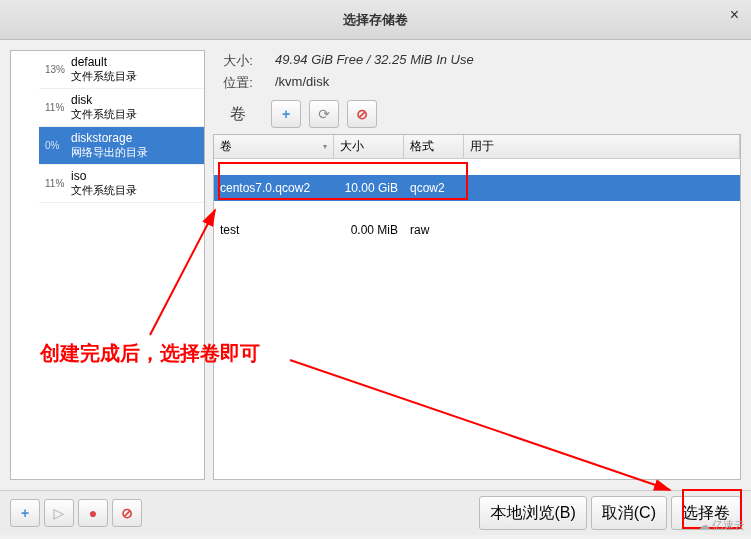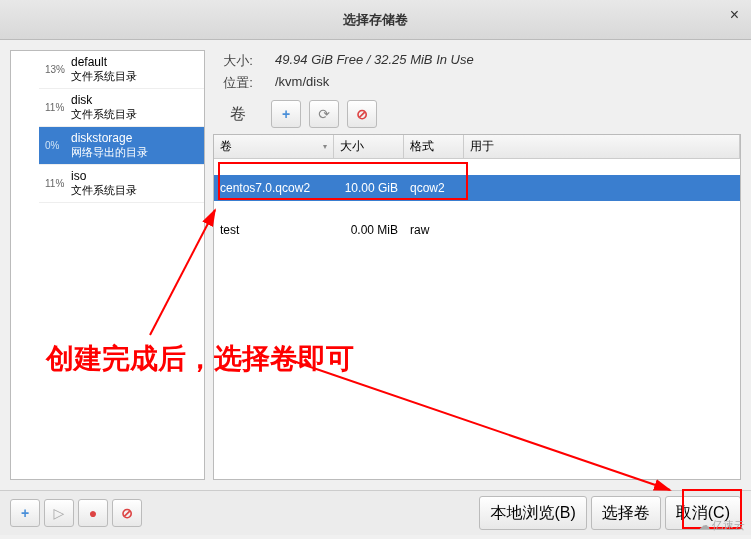--- a/index.html
+++ b/index.html
@@ -29,21 +29,21 @@
     .th1 { width: 120px; } .th2 { width: 70px; } .th3 { width: 60px; } .th4 { flex:1; }
     .trow { display: flex; height: 26px; font-size: 12px; align-items: center; margin-top: 16px; }
     .trow.sel { background: #3a7ecf; color: #fff; }
     .td { padding: 4px 6px; }
     .td1 { width: 120px; } .td2 { width: 70px; text-align: right; } .td3 { width: 60px; } .td4 { flex:1; }
     .footer { display: flex; padding: 6px 10px; align-items: center; gap: 4px; border-top: 1px solid #ccc; background: #ececec; height: 45px; }
     .footer .spacer { flex: 1; }
     .fbtn { height: 30px; padding: 16px 10px; border: 1px solid #bbb; background: linear-gradient(#fff,#e8e8e8); border-radius: 3px; font-size: 16px; cursor: pointer; display: flex; align-items: center; }
     .redbox1 { position: absolute; border: 2px solid red; left: 218px; top: 162px; width: 250px; height: 38px; pointer-events: none; }
     .redbox2 { position: absolute; border: 2px solid red; left: 682px; top: 489px; width: 60px; height: 40px; pointer-events: none; }
-    .redtext { position: absolute; color: red; font-size: 28px; font-weight: bold; left: 46px; top: 340px; pointer-events: none; }
+    .redtext { position: absolute; color: red; font-size: 20px; font-weight: bold; left: 40px; top: 340px; pointer-events: none; }
     .watermark { position: absolute; right: 6px; bottom: 6px; font-size: 11px; color: #aaa; display: flex; align-items: center; gap: 2px; }
     .sort-caret { font-size: 8px; color: #888; margin-left: auto; }
     svg.arrow-svg { position: absolute; left: 0; top: 0; width: 751px; height: 539px; pointer-events: none; }
   </style>
 </head>
 <body>
 
 <div class="titlebar">
   <span class="title">选择存储卷</span>
   <span class="close-x">×</span>
@@ -142,22 +142,22 @@
       <span style="color:#aaa">▷</span>
     </div>
   <div class="btn">
       <span style="color:#d44">●</span>
     </div>
   <div class="btn">
       <span style="color:#d44;font-weight:bold">⊘</span>
     </div>
   <div class="spacer"></div>
   <div class="fbtn">本地浏览(B)</div>
+  <div class="fbtn">取消(C)</div>
   <div class="fbtn">选择卷</div>
-  <div class="fbtn">取消(C)</div>
 </div>
 
 <div class="redbox1"></div>
 <div class="redbox2"></div>
 <div class="redtext">创建完成后，选择卷即可</div>
 
 <svg class="arrow-svg">
   <defs>
     <marker id="ah" markerWidth="10" markerHeight="10" refX="8" refY="3" orient="auto">
       <path d="M0,0 L0,6 L9,3 z" fill="red"></path>

